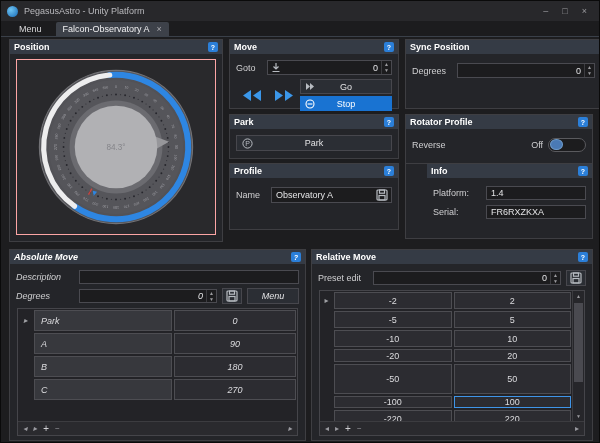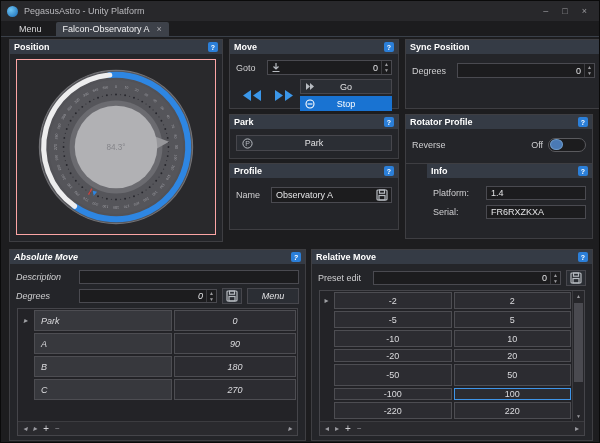--- a/index.html
+++ b/index.html
@@ -485,21 +485,21 @@
               <div class="grow" style="height:19px;">
                 <span class="marker" style="width:13px;"></span>
                 <div class="cell" style="flex:1;">-10</div>
                 <div class="cell" style="flex:1;">10</div>
               </div>
               <div class="grow" style="height:15px;">
                 <span class="marker" style="width:13px;"></span>
                 <div class="cell" style="flex:1;">-20</div>
                 <div class="cell" style="flex:1;">20</div>
               </div>
-              <div class="grow" style="height:24px;">
+              <div class="grow" style="height:32px;">
                 <span class="marker" style="width:13px;"></span>
                 <div class="cell" style="flex:1;">-50</div>
                 <div class="cell" style="flex:1;">50</div>
               </div>
               <div class="grow" style="height:14px;">
                 <span class="marker" style="width:13px;"></span>
                 <div class="cell" style="flex:1;">-100</div>
                 <div class="cell sel" style="flex:1;">100</div>
               </div>
               <div class="grow" style="height:19px;">

